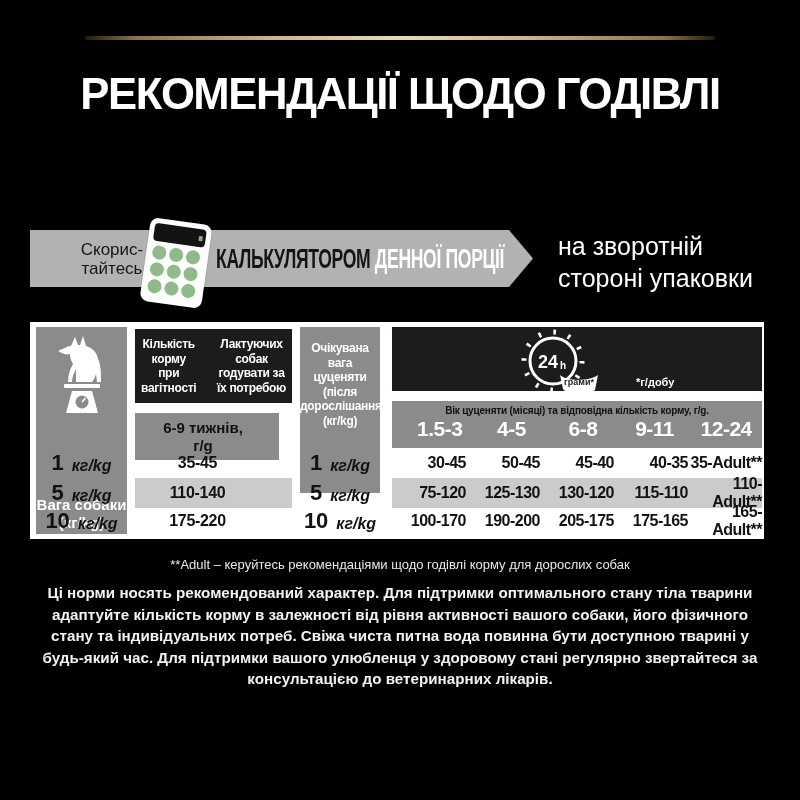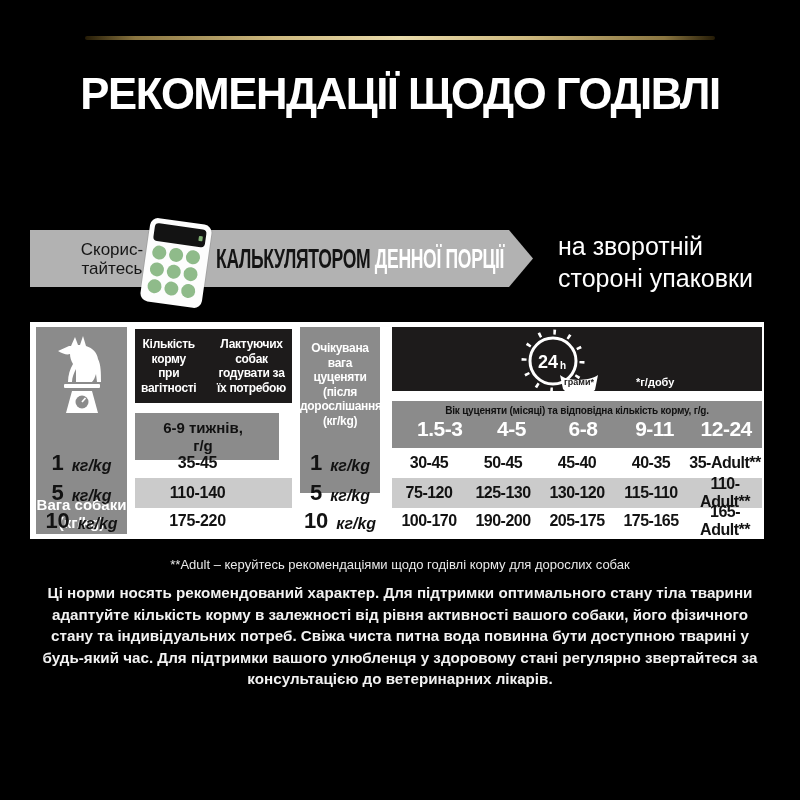--- a/index.html
+++ b/index.html
@@ -60,21 +60,21 @@
   .wrow .n{font-size:22px;font-weight:700;}
   .wrow .u{font-size:16px;font-weight:700;margin-left:8px;padding-top:6px;font-style:italic;}
   .r1{top:126px;height:30px;}
   .r2{top:156px;height:30px;}
   .r3{top:186px;height:26px;}
   .w1{left:6px;width:91px;}
   .w3{left:270px;width:80px;}
   .pregval{position:absolute;left:105px;width:125px;display:flex;align-items:center;justify-content:center;
     color:#121212;font-size:16px;font-weight:700;letter-spacing:-0.3px;}
   .agerow{position:absolute;left:362px;width:370px;display:flex;align-items:center;}
-  .agerow span{width:74px;text-align:center;color:#121212;font-size:16px;font-weight:700;letter-spacing:-0.5px;}
+  .agerow span{width:74px;text-align:right;color:#121212;font-size:16px;font-weight:700;letter-spacing:-0.5px;}
   .dogsvg{display:block;margin:8px auto 0;}
   .clocksvg{position:absolute;left:116px;top:1px;}
   .perday{position:absolute;left:244px;top:49px;color:#fff;font-size:11px;font-weight:700;}
 
   
   .footnote{left:0;top:557px;width:800px;text-align:center;color:#e9e9e9;font-size:13px;}
   .disclaimer{left:30px;top:582px;width:740px;text-align:center;color:#f2f2f2;
     font-size:15.2px;line-height:21.5px;font-weight:700;}
 </style>
 </head>

